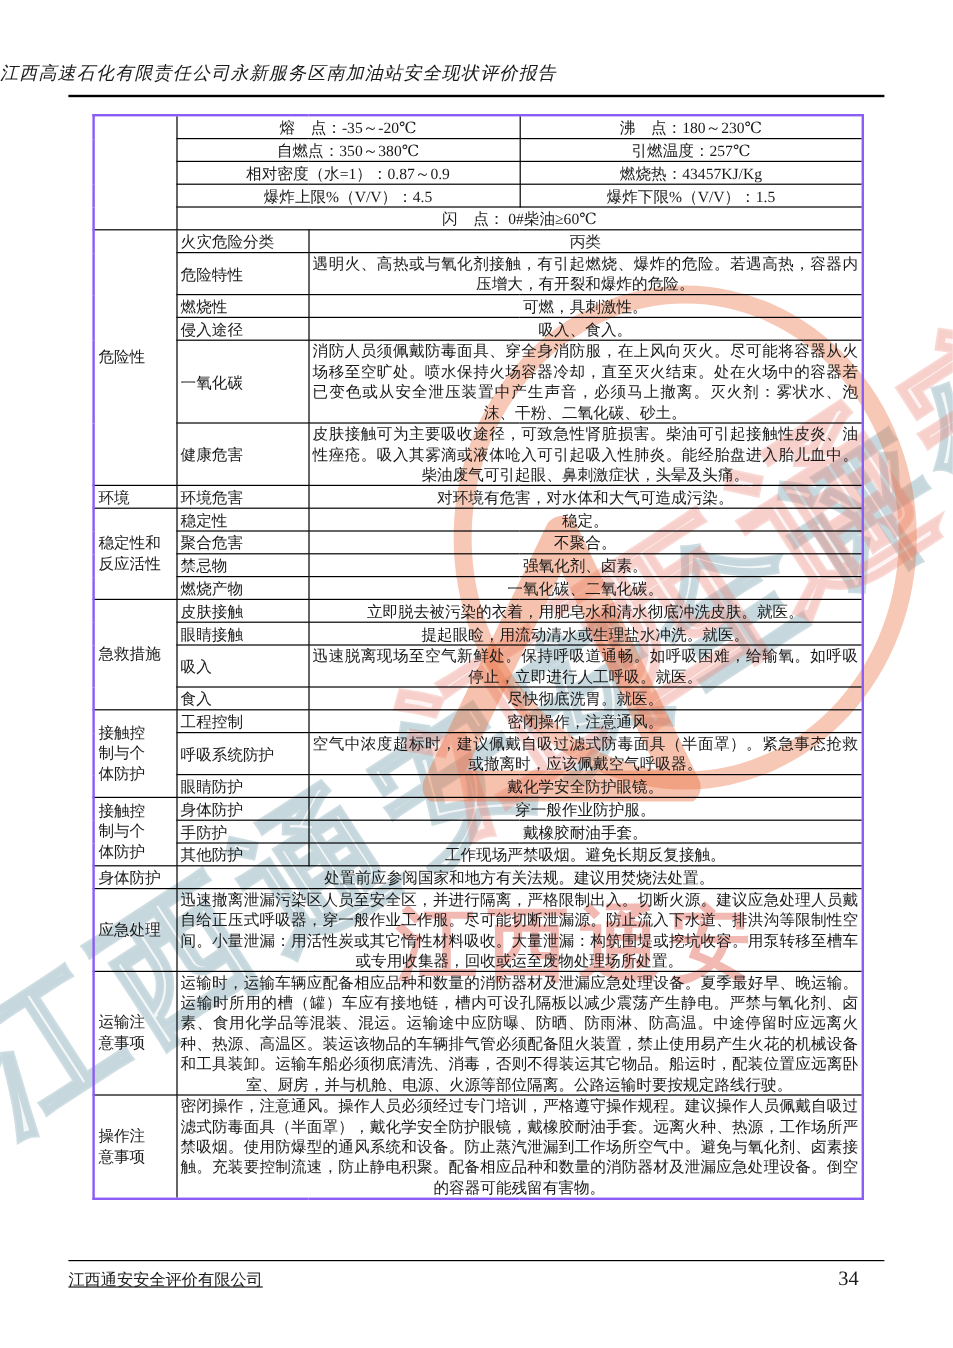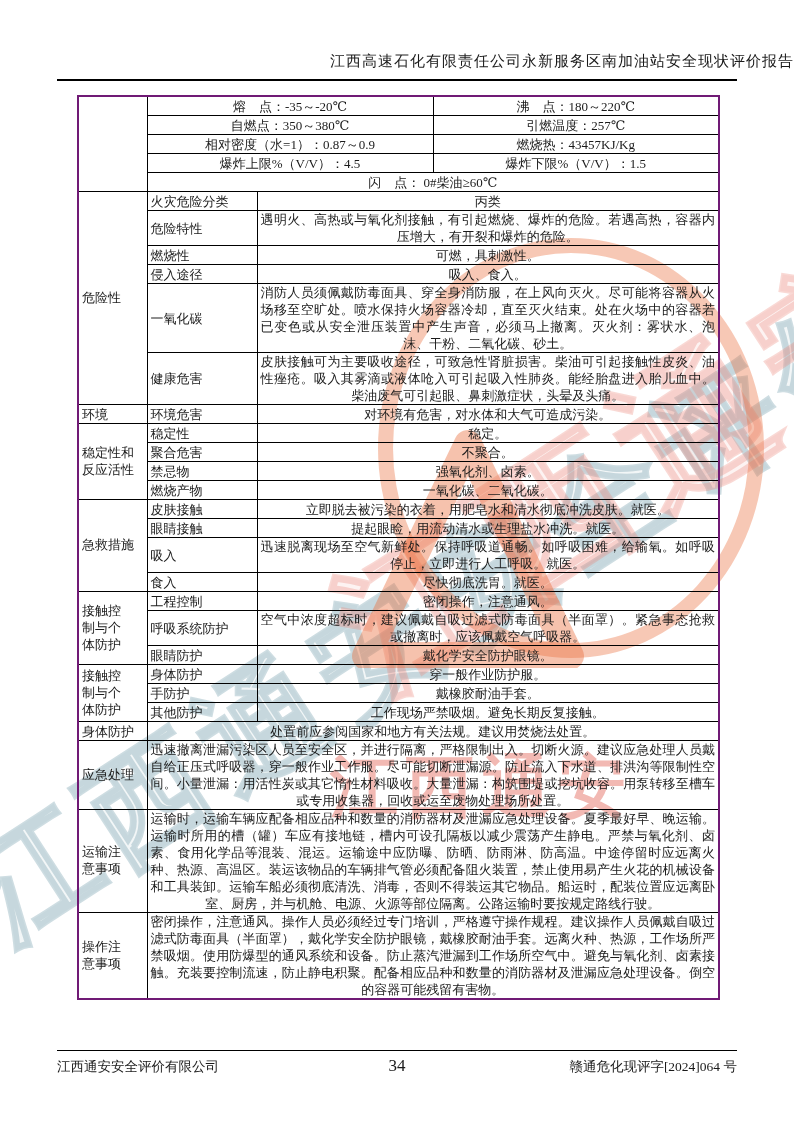--- a/index.html
+++ b/index.html
@@ -37,32 +37,32 @@
   }
   .wm-red {
     position:absolute; left:330px; top:742px; font-size:68px; font-weight:bold;
     letter-spacing:8px; white-space:nowrap;
     color:rgba(221,72,56,0.38);
   }
 
   
   .header-title {
     position:absolute; top:52px; left:0; width:100%; z-index:1;
-    text-align:right; font-size:15px; letter-spacing:1px;
+    text-align:left; font-size:15px; letter-spacing:1px;font-style:italic;
   }
   .header-rule {
     position:absolute; top:79px; left:57px; width:680px; z-index:1;
     border-top:2.3px solid #000;
   }
 
   
   table.msds {
     position:absolute; top:95px; left:77px; z-index:1;
     width:641px; border-collapse:collapse; table-layout:fixed;
-    border:2px solid #701a75;
+    border:2px solid #8b5cf6;
     background:transparent;
   }
   table.msds td {
     border:1px solid #000;
     font-size:13px; line-height:17px;
     padding:0 3px; vertical-align:middle;
   }
   .r19 td { height:18px; }
   .lbl { }
   .pre { white-space:pre-line;font-family:Liberation Mono, monospace; }
@@ -70,21 +70,21 @@
 
   
   .footer-rule {
     position:absolute; top:1050px; left:57px; width:680px; z-index:1;
     border-top:1.6px solid #000;
   }
   .footer {
     position:absolute; top:1056px; left:57px; width:680px; z-index:1;
     display:flex; align-items:baseline; font-size:13.5px;
   }
-  .f-left  { flex:1; text-align:left; }
+  .f-left  { flex:1; text-align:left;text-decoration:underline; }
   .f-center{ width:60px; text-align:center; font-size:17px; }
   .f-right { flex:1; text-align:right; }
 </style>
 </head>
 <body>
 
 <div class="page">
 
   <div class="watermark">
     <div class="wm-teal wm-text">江西通安安全评价</div>
@@ -103,21 +103,21 @@
     <colgroup>
       <col style="width:69px">
         <col style="width:110px">
         <col style="width:176px">
         <col style="width:286px">
     </colgroup>
     <tbody>
       <tr class="r19">
         <td class="lbl" rowspan="5"></td>
         <td class="txt" colspan="2">熔　点：-35～-20℃</td>
-        <td class="txt">沸　点：180～220℃</td>
+        <td class="txt">沸　点：180～230℃</td>
       </tr>
       <tr class="r19">
         <td class="txt" colspan="2">自燃点：350～380℃</td>
         <td class="txt">引燃温度：257℃</td>
       </tr>
       <tr class="r19">
         <td class="txt" colspan="2">相对密度（水=1）：0.87～0.9</td>
         <td class="txt">燃烧热：43457KJ/Kg</td>
       </tr>
       <tr class="r19">
@@ -247,16 +247,15 @@
 意事项</td>
         <td class="txt" colspan="3">密闭操作，注意通风。操作人员必须经过专门培训，严格遵守操作规程。建议操作人员佩戴自吸过滤式防毒面具（半面罩），戴化学安全防护眼镜，戴橡胶耐油手套。远离火种、热源，工作场所严禁吸烟。使用防爆型的通风系统和设备。防止蒸汽泄漏到工作场所空气中。避免与氧化剂、卤素接触。充装要控制流速，防止静电积聚。配备相应品种和数量的消防器材及泄漏应急处理设备。倒空的容器可能残留有害物。</td>
       </tr>
     </tbody>
   </table>
 
   <div class="footer-rule"></div>
   <div class="footer">
     <span class="f-left">江西通安安全评价有限公司</span>
     <span class="f-center">34</span>
-    <span class="f-right">赣通危化现评字[2024]064 号</span>
   </div>
 
 </div>
 
 </body></html>

